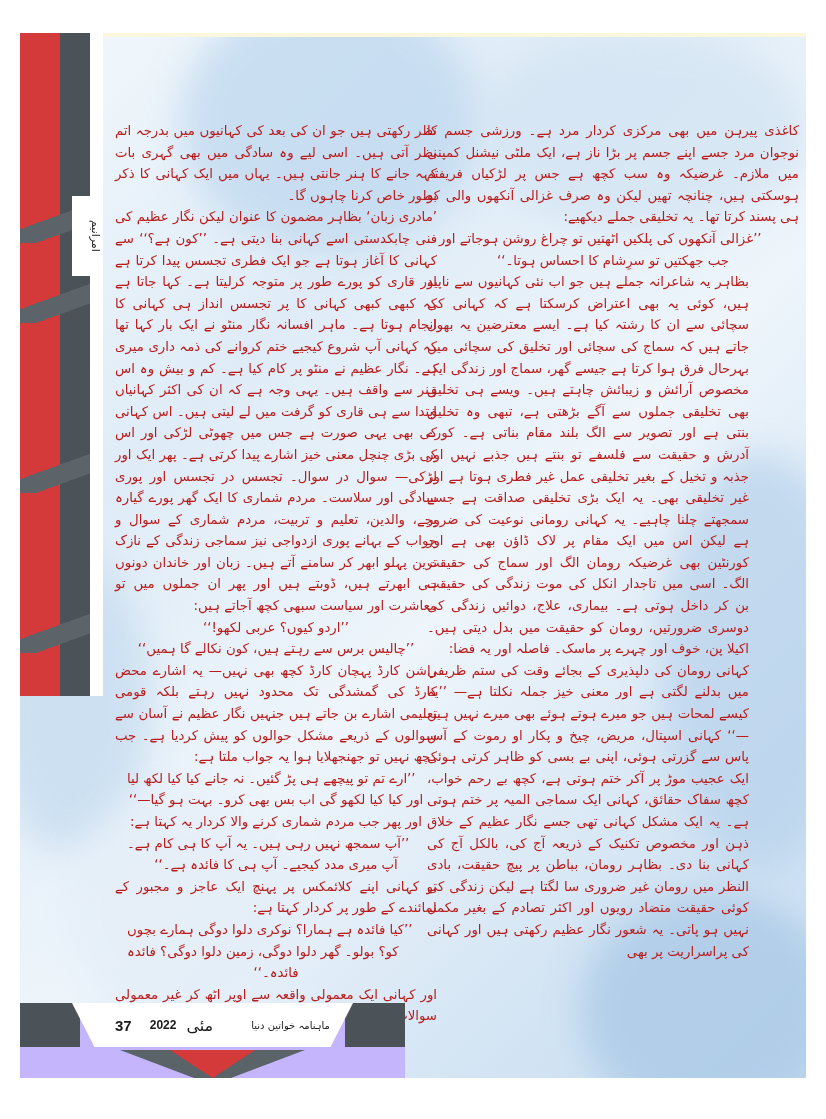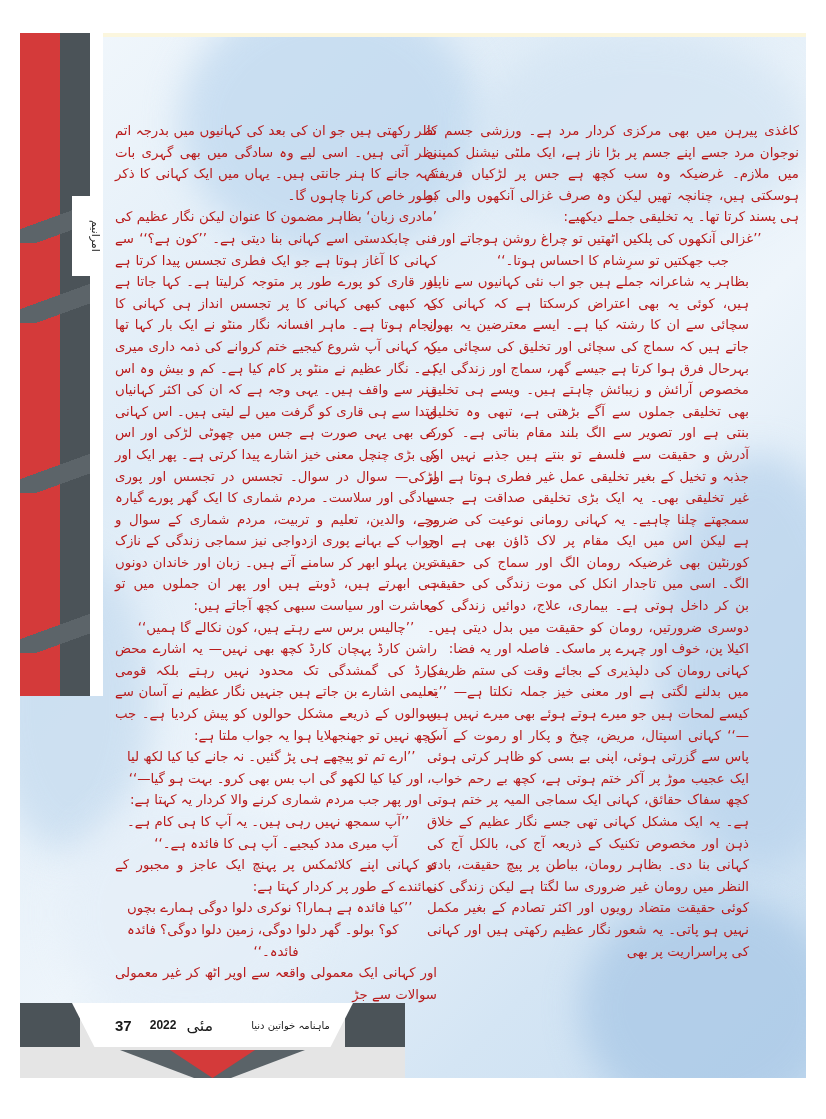--- a/index.html
+++ b/index.html
@@ -28,21 +28,21 @@
     
     .col { position: absolute; top: 0; direction: rtl; text-align: justify; color: #b91c1c;
            font-family: "DejaVu Sans", sans-serif; font-size: 13.3px; line-height: 21.6px; }
     .col-right { left: 427px; width: 372px; top: 120px; }
     .col-left { left: 115px; width: 322px; top: 120px; }
     .col p { margin: 0; text-align-last: right; }
     .col p.indent { text-indent: 0; padding-right: 50px; }
     .col p.quote { text-align: left; text-align-last: center; padding: 0 12px; }
 
     
-    .footer { position: absolute; left: 20px; top: 1003px; width: 385px; height: 75px; background: #e5e5e5; overflow: hidden; }
+    .footer { position: absolute; left: 20px; top: 1003px; width: 385px; height: 75px; background: #c4b5fd; overflow: hidden; }
     .footer-gray-l { position: absolute; left: 0; top: 0; width: 60px; height: 44px; background: #4b5358; }
     .footer-gray-r { position: absolute; right: 0; top: 0; width: 60px; height: 44px; background: #4b5358; }
     .footer-white { position: absolute; left: 52px; top: 0; width: 281px; height: 44px; background: #ffffff;
                     clip-path: polygon(0 0, 100% 0, 92% 100%, 8% 100%); }
     .footer-v { position: absolute; left: 100px; top: 47px; width: 185px; height: 28px; background: #5a6368;
                 clip-path: polygon(0 0, 100% 0, 60% 100%, 40% 100%); }
     .footer-v-inner { position: absolute; left: 150px; top: 47px; width: 85px; height: 28px; background: #d43a3a;
                       clip-path: polygon(0 0, 100% 0, 50% 100%); }
     .footer-text { position: absolute; left: 95px; top: 8px; width: 215px; height: 28px;
                    display: flex; align-items: center; justify-content: space-between; direction: ltr; }
@@ -77,20 +77,21 @@
 
 <div class="col col-right" id="col-right">
     <p class="">کاغذی پیرہن میں بھی مرکزی کردار مرد ہے۔ ورزشی جسم کا نوجوان مرد جسے اپنے جسم پر بڑا ناز ہے، ایک ملٹی نیشنل کمپنی میں ملازم۔ غرضیکہ وہ سب کچھ ہے جس پر لڑکیاں فریفتہ ہوسکتی ہیں، چنانچہ تھیں لیکن وہ صرف غزالی آنکھوں والی کو ہی پسند کرتا تھا۔ یہ تخلیقی جملے دیکھیے:</p>
     <p class="quote">’’غزالی آنکھوں کی پلکیں اٹھتیں تو چراغ روشن ہوجاتے اور جب جھکتیں تو سرِشام کا احساس ہوتا۔‘‘</p>
     <p class="indent">بظاہر یہ شاعرانہ جملے ہیں جو اب نئی کہانیوں سے ناپید ہیں، کوئی یہ بھی اعتراض کرسکتا ہے کہ کہانی کی سچائی سے ان کا رشتہ کیا ہے۔ ایسے معترضین یہ بھول جاتے ہیں کہ سماج کی سچائی اور تخلیق کی سچائی میں بہرحال فرق ہوا کرتا ہے جیسے گھر، سماج اور زندگی ایک مخصوص آرائش و زیبائش چاہتے ہیں۔ ویسے ہی تخلیق بھی تخلیقی جملوں سے آگے بڑھتی ہے، تبھی وہ تخلیق بنتی ہے اور تصویر سے الگ بلند مقام بناتی ہے۔ کورے آدرش و حقیقت سے فلسفے تو بنتے ہیں جذبے نہیں اور جذبہ و تخیل کے بغیر تخلیقی عمل غیر فطری ہوتا ہے اور غیر تخلیقی بھی۔ یہ ایک بڑی تخلیقی صداقت ہے جسے سمجھتے چلنا چاہیے۔ یہ کہانی رومانی نوعیت کی ضرور ہے لیکن اس میں ایک مقام پر لاک ڈاؤن بھی ہے اور کورنٹین بھی غرضیکہ رومان الگ اور سماج کی حقیقت الگ۔ اسی میں تاجدار انکل کی موت زندگی کی حقیقت بن کر داخل ہوتی ہے۔ بیماری، علاج، دوائیں زندگی کی دوسری ضرورتیں، رومان کو حقیقت میں بدل دیتی ہیں۔ اکیلا پن، خوف اور چہرے پر ماسک۔ فاصلہ اور یہ فضا:</p>
     <p class="indent">کہانی رومان کی دلپذیری کے بجائے وقت کی ستم ظریفی میں بدلنے لگتی ہے اور معنی خیز جملہ نکلتا ہے— ’’یہ کیسے لمحات ہیں جو میرے ہوتے ہوئے بھی میرے نہیں ہیں—‘‘ کہانی اسپتال، مریض، چیخ و پکار او رموت کے آس پاس سے گزرتی ہوئی، اپنی بے بسی کو ظاہر کرتی ہوئی ایک عجیب موڑ پر آکر ختم ہوتی ہے، کچھ بے رحم خواب، کچھ سفاک حقائق، کہانی ایک سماجی المیہ پر ختم ہوتی ہے۔ یہ ایک مشکل کہانی تھی جسے نگار عظیم کے خلاق ذہن اور مخصوص تکنیک کے ذریعہ آج کی، بالکل آج کی کہانی بنا دی۔ بظاہر رومان، بباطن پر پیچ حقیقت، بادی النظر میں رومان غیر ضروری سا لگتا ہے لیکن زندگی کی کوئی حقیقت متضاد رویوں اور اکثر تصادم کے بغیر مکمل نہیں ہو پاتی۔ یہ شعور نگار عظیم رکھتی ہیں اور کہانی کی پراسراریت پر بھی</p>
   </div>
 <div class="col col-left" id="col-left">
     <p class="">نظر رکھتی ہیں جو ان کی بعد کی کہانیوں میں بدرجہ اتم نظر آتی ہیں۔ اسی لیے وہ سادگی میں بھی گہری بات کہہ جانے کا ہنر جانتی ہیں۔ یہاں میں ایک کہانی کا ذکر بطور خاص کرنا چاہوں گا۔</p>
     <p class="">’مادری زبان‘ بظاہر مضمون کا عنوان لیکن نگار عظیم کی فنی چابکدستی اسے کہانی بنا دیتی ہے۔ ’’کون ہے؟‘‘ سے کہانی کا آغاز ہوتا ہے جو ایک فطری تجسس پیدا کرتا ہے اور قاری کو پورے طور پر متوجہ کرلیتا ہے۔ کہا جاتا ہے کہ کبھی کبھی کہانی کا پر تجسس انداز ہی کہانی کا انجام ہوتا ہے۔ ماہر افسانہ نگار منٹو نے ایک بار کہا تھا کہ کہانی آپ شروع کیجیے ختم کروانے کی ذمہ داری میری ہے۔ نگار عظیم نے منٹو پر کام کیا ہے۔ کم و بیش وہ اس ہنر سے واقف ہیں۔ یہی وجہ ہے کہ ان کی اکثر کہانیاں ابتدا سے ہی قاری کو گرفت میں لے لیتی ہیں۔ اس کہانی کی بھی یہی صورت ہے جس میں چھوٹی لڑکی اور اس کی بڑی چنچل معنی خیز اشارے پیدا کرتی ہے۔ پھر ایک اور لڑکی— سوال در سوال۔ تجسس در تجسس اور پوری سادگی اور سلاست۔ مردم شماری کا ایک گھر پورے گیارہ بچے، والدین، تعلیم و تربیت، مردم شماری کے سوال و جواب کے بہانے پوری ازدواجی نیز سماجی زندگی کے نازک ترین پہلو ابھر کر سامنے آتے ہیں۔ زبان اور خاندان دونوں ہی ابھرتے ہیں، ڈوبتے ہیں اور پھر ان جملوں میں تو معاشرت اور سیاست سبھی کچھ آجاتے ہیں:</p>
+    <p class="quote">’’اردو کیوں؟ عربی لکھو!‘‘</p>
     <p class="quote">’’چالیس برس سے رہتے ہیں، کون نکالے گا ہمیں‘‘</p>
     <p class="">راشن کارڈ پہچان کارڈ کچھ بھی نہیں— یہ اشارے محض کارڈ کی گمشدگی تک محدود نہیں رہتے بلکہ قومی تعلیمی اشارے بن جاتے ہیں جنہیں نگار عظیم نے آسان سے سوالوں کے ذریعے مشکل حوالوں کو پیش کردیا ہے۔ جب کچھ نہیں تو جھنجھلایا ہوا یہ جواب ملتا ہے:</p>
     <p class="quote">’’ارے تم تو پیچھے ہی پڑ گئیں۔ نہ جانے کیا کیا لکھ لیا اور کیا کیا لکھو گی اب بس بھی کرو۔ بہت ہو گیا—‘‘</p>
     <p class="quote">اور پھر جب مردم شماری کرنے والا کردار یہ کہتا ہے:</p>
     <p class="quote">’’آپ سمجھ نہیں رہی ہیں۔ یہ آپ کا ہی کام ہے۔ آپ میری مدد کیجیے۔ آپ ہی کا فائدہ ہے۔‘‘</p>
     <p class="">تو کہانی اپنے کلائمکس پر پہنچ ایک عاجز و مجبور کے نمائندے کے طور پر کردار کہتا ہے:</p>
     <p class="quote">’’کیا فائدہ ہے ہمارا؟ نوکری دلوا دوگی ہمارے بچوں کو؟ بولو۔ گھر دلوا دوگی، زمین دلوا دوگی؟ فائدہ فائدہ۔‘‘</p>
     <p class="">اور کہانی ایک معمولی واقعہ سے اوپر اٹھ کر غیر معمولی سوالات سے جڑ</p>
   </div>
 

